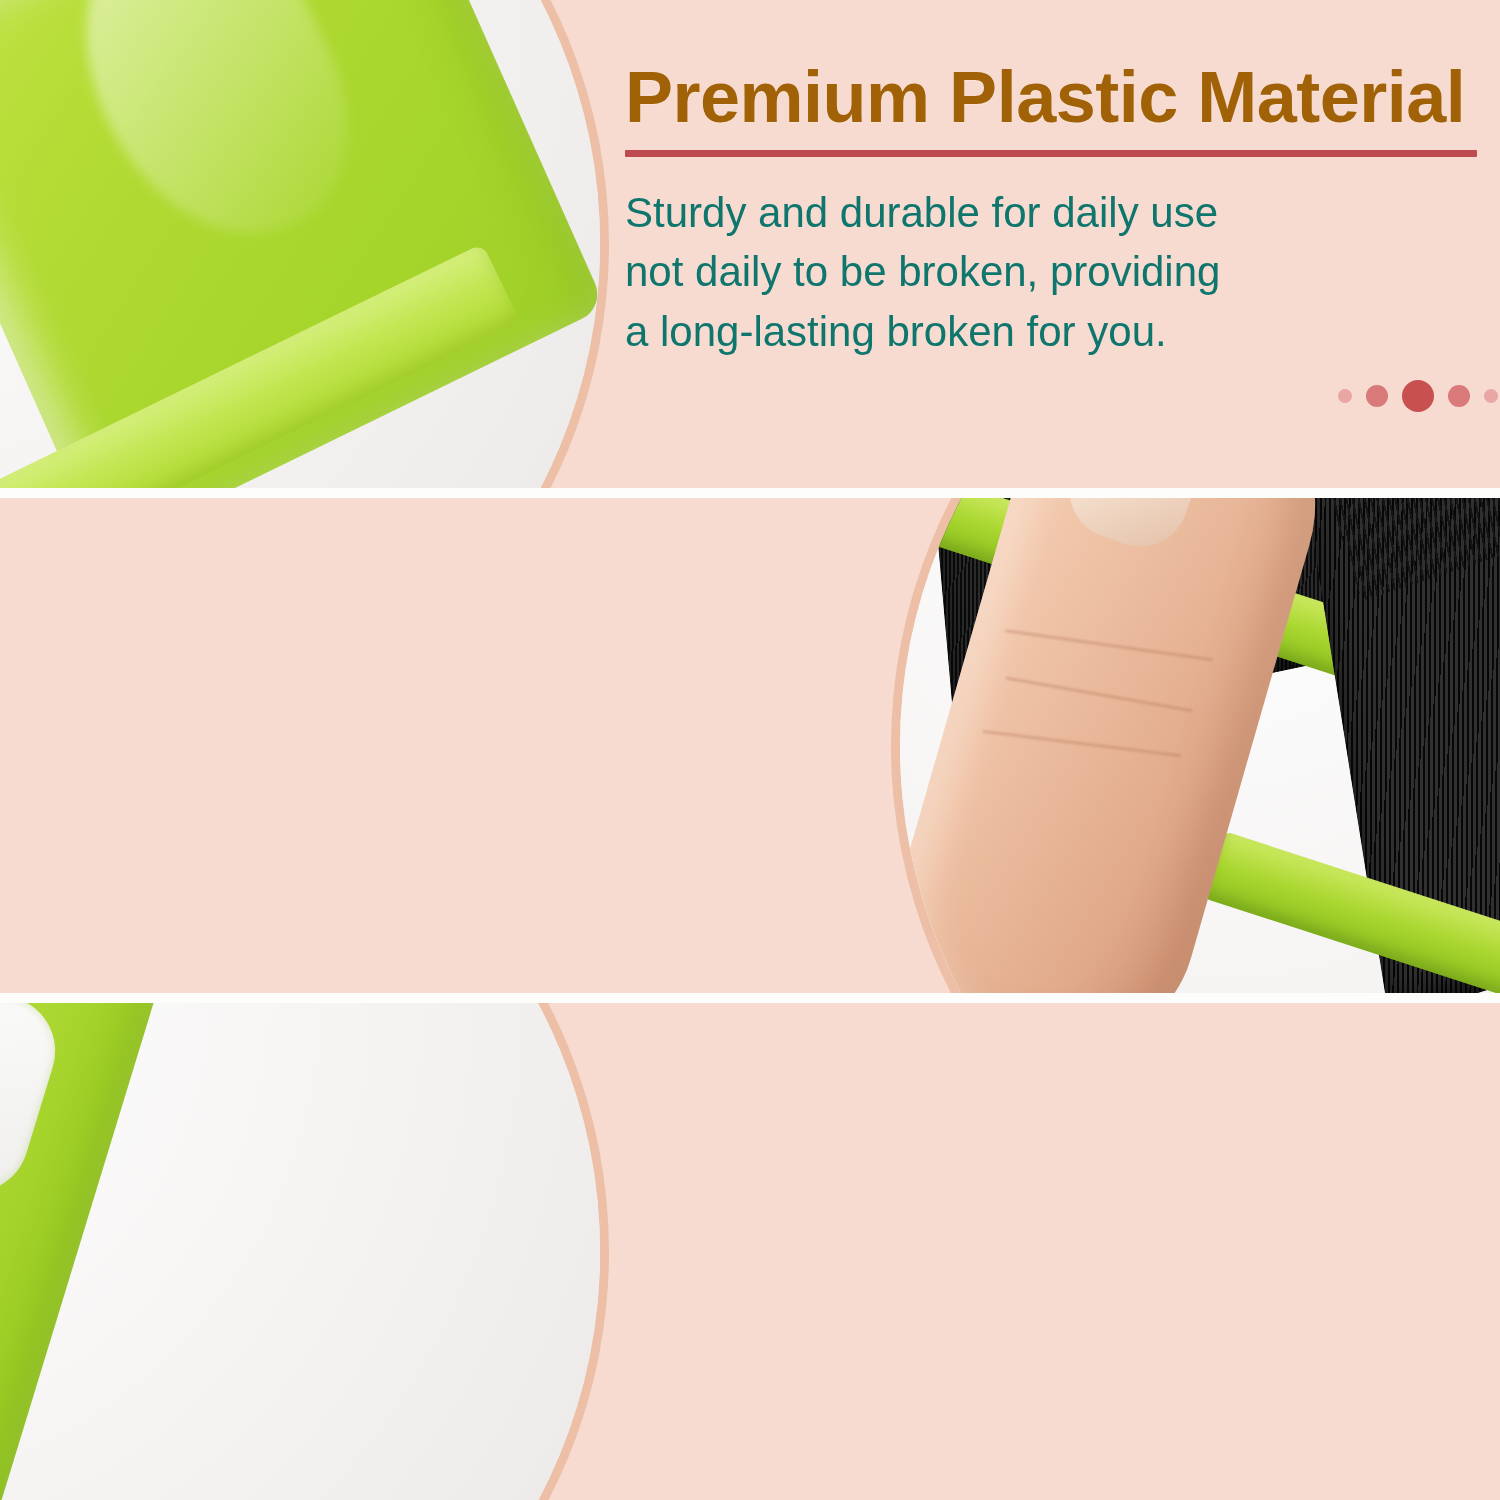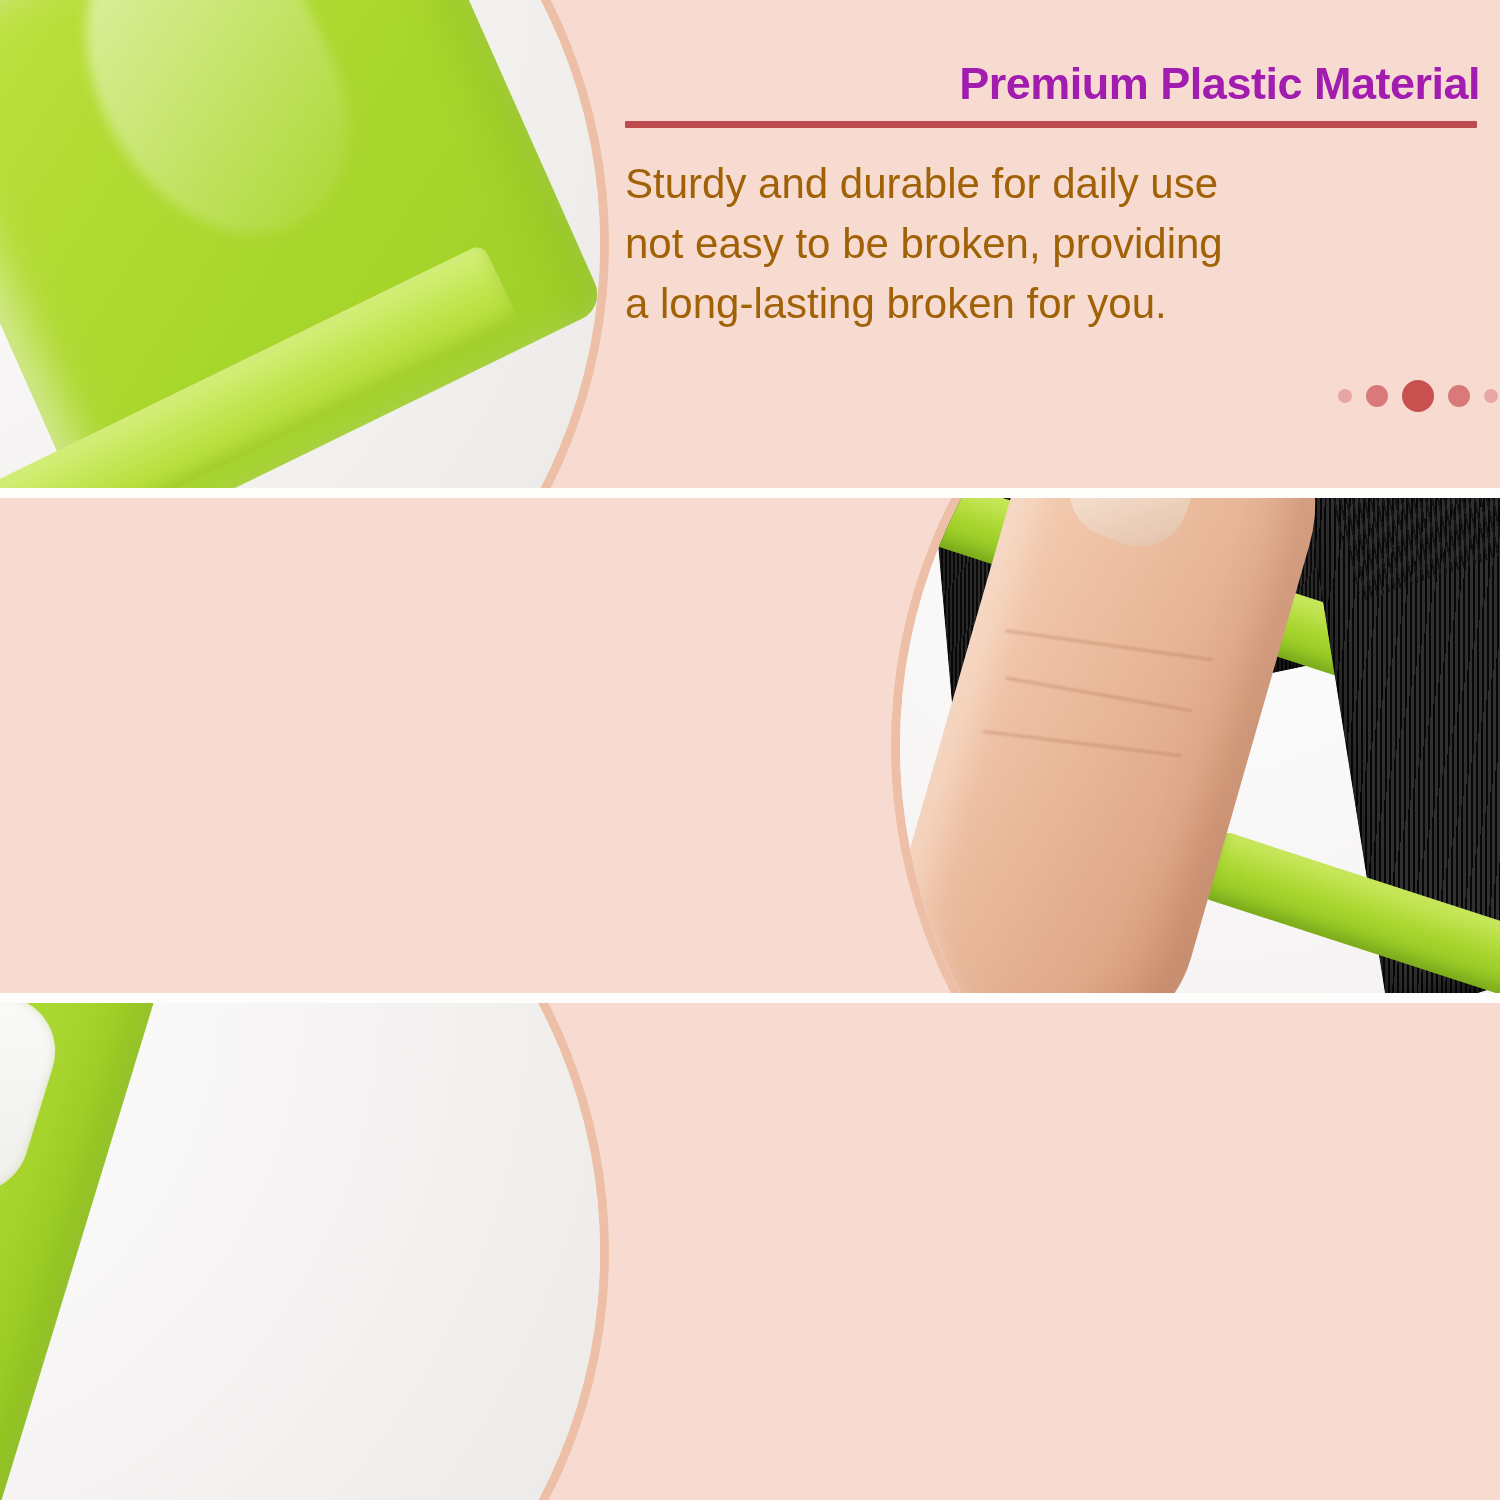--- a/index.html
+++ b/index.html
@@ -226,42 +226,41 @@
     box-shadow: inset 0 0 10px rgba(150,185,70,0.35);
   }
 
   
   .text-block { position: absolute; }
   #text-1 { left: 625px; top: 60px;   width: 855px; }
 
   .headline {
     font-family: "Liberation Sans", sans-serif;
     font-weight: bold;
-    font-size: 45px;
+    font-size: 72px;
     line-height: 1.05;
-    color: #a21caf;
+    color: #a16207;
     letter-spacing: -0.5px;
     margin: 0;
     white-space: nowrap;
     text-shadow: 0 1px 0 rgba(255,255,255,0.25);
-    text-align: right;
   }
   .rule {
     height: 7px;
     background: #bc4a4e;
     margin: 14px 0 26px 0;
     border-radius: 1px;
   }
   #text-1 .rule { width: 852px; }
 
   .body-copy {
     font-family: "Liberation Sans", sans-serif;
     font-size: 42px;
     line-height: 1.42;
-    color: #a16207;
+    color: #0f766e;
     margin: 0;
     font-weight: normal;
   }
 
   
   .dots {
     position: absolute;
     display: flex;
     align-items: center;
     gap: 14px;
@@ -286,21 +285,21 @@
         <div class="dustpan-body"></div>
         <div class="dustpan-gloss"></div>
         <div class="dustpan-lip"></div>
       </div>
     </div>
 
     <div class="text-block" id="text-1">
       <h2 class="headline">Premium Plastic Material</h2>
       <div class="rule"></div>
       <p class="body-copy">Sturdy and durable for daily use</p>
-      <p class="body-copy">not easy to be broken, providing</p>
+      <p class="body-copy">not daily to be broken, providing</p>
       <p class="body-copy">a long-lasting broken for you.</p>
     </div>
 
     <div class="dots" id="dots-1">
       <span class="dot s1"></span>
       <span class="dot s2"></span>
       <span class="dot s3"></span>
       <span class="dot s2"></span>
       <span class="dot s1"></span>
     </div>

